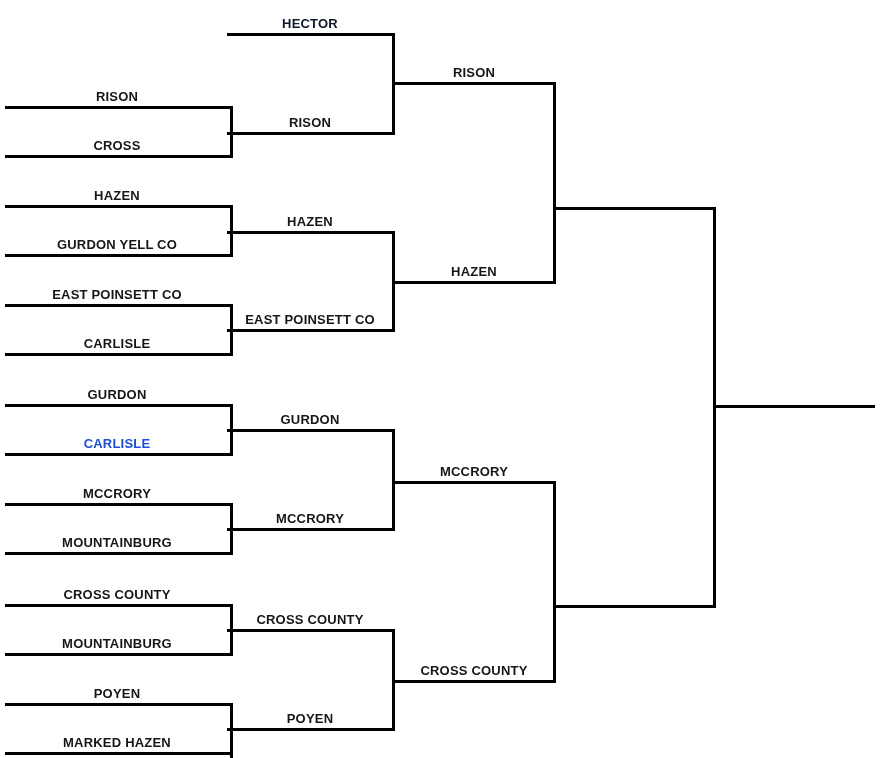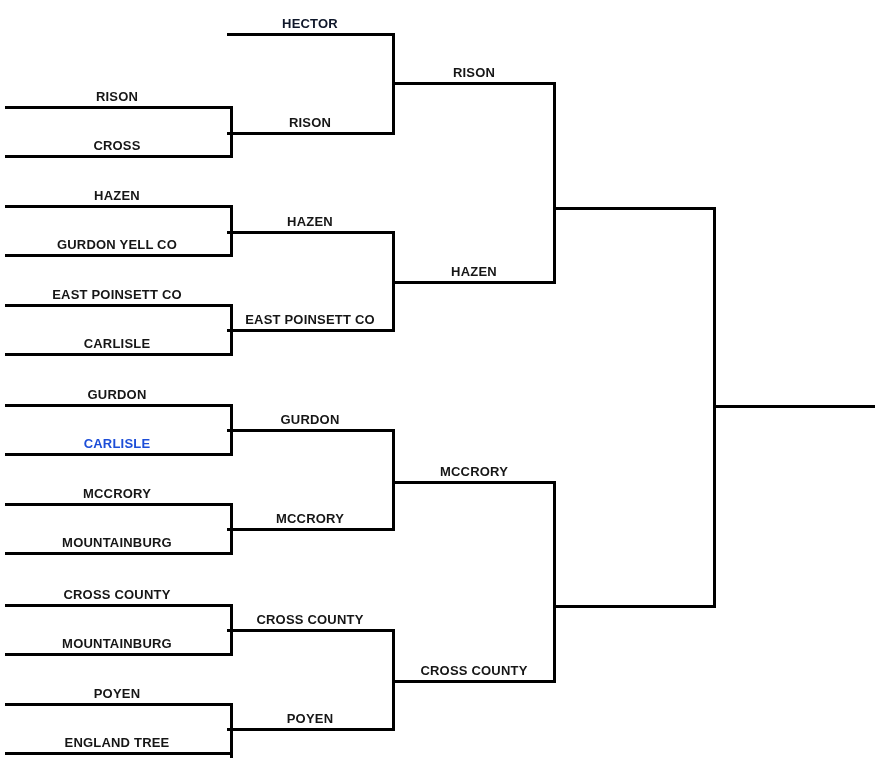--- a/index.html
+++ b/index.html
@@ -97,21 +97,21 @@
       <div class="slot-label" style="left: 117px; top: 238px; color: rgb(22, 22, 22);">GURDON YELL CO</div>
       <div class="slot-label" style="left: 117px; top: 288px; color: rgb(22, 22, 22);">EAST POINSETT CO</div>
       <div class="slot-label" style="left: 117px; top: 337px; color: rgb(22, 22, 22);">CARLISLE</div>
       <div class="slot-label" style="left: 117px; top: 388px; color: rgb(22, 22, 22);">GURDON</div>
       <div class="slot-label" style="left: 117px; top: 437px; color: #1d4ed8;">CARLISLE</div>
       <div class="slot-label" style="left: 117px; top: 487px; color: rgb(22, 22, 22);">MCCRORY</div>
       <div class="slot-label" style="left: 117px; top: 536px; color: rgb(22, 22, 22);">MOUNTAINBURG</div>
       <div class="slot-label" style="left: 117px; top: 588px; color: rgb(22, 22, 22);">CROSS COUNTY</div>
       <div class="slot-label" style="left: 117px; top: 637px; color: rgb(22, 22, 22);">MOUNTAINBURG</div>
       <div class="slot-label" style="left: 117px; top: 687px; color: rgb(22, 22, 22);">POYEN</div>
-      <div class="slot-label" style="left: 117px; top: 736px; color: rgb(22, 22, 22);">ENGLAND TREE</div>
+      <div class="slot-label" style="left: 117px; top: 736px; color: rgb(22, 22, 22);">MARKED HAZEN</div>
       <div class="slot-label" style="left: 310px; top: 17px; color: #0f172a;">HECTOR</div>
       <div class="slot-label" style="left: 310px; top: 116px; color: rgb(22, 22, 22);">RISON</div>
       <div class="slot-label" style="left: 310px; top: 215px; color: rgb(22, 22, 22);">HAZEN</div>
       <div class="slot-label" style="left: 310px; top: 313px; color: rgb(22, 22, 22);">EAST POINSETT CO</div>
       <div class="slot-label" style="left: 310px; top: 413px; color: rgb(22, 22, 22);">GURDON</div>
       <div class="slot-label" style="left: 310px; top: 512px; color: rgb(22, 22, 22);">MCCRORY</div>
       <div class="slot-label" style="left: 310px; top: 613px; color: rgb(22, 22, 22);">CROSS COUNTY</div>
       <div class="slot-label" style="left: 310px; top: 712px; color: rgb(22, 22, 22);">POYEN</div>
       <div class="slot-label" style="left: 474px; top: 66px; color: rgb(22, 22, 22);">RISON</div>
       <div class="slot-label" style="left: 474px; top: 265px; color: rgb(22, 22, 22);">HAZEN</div>

